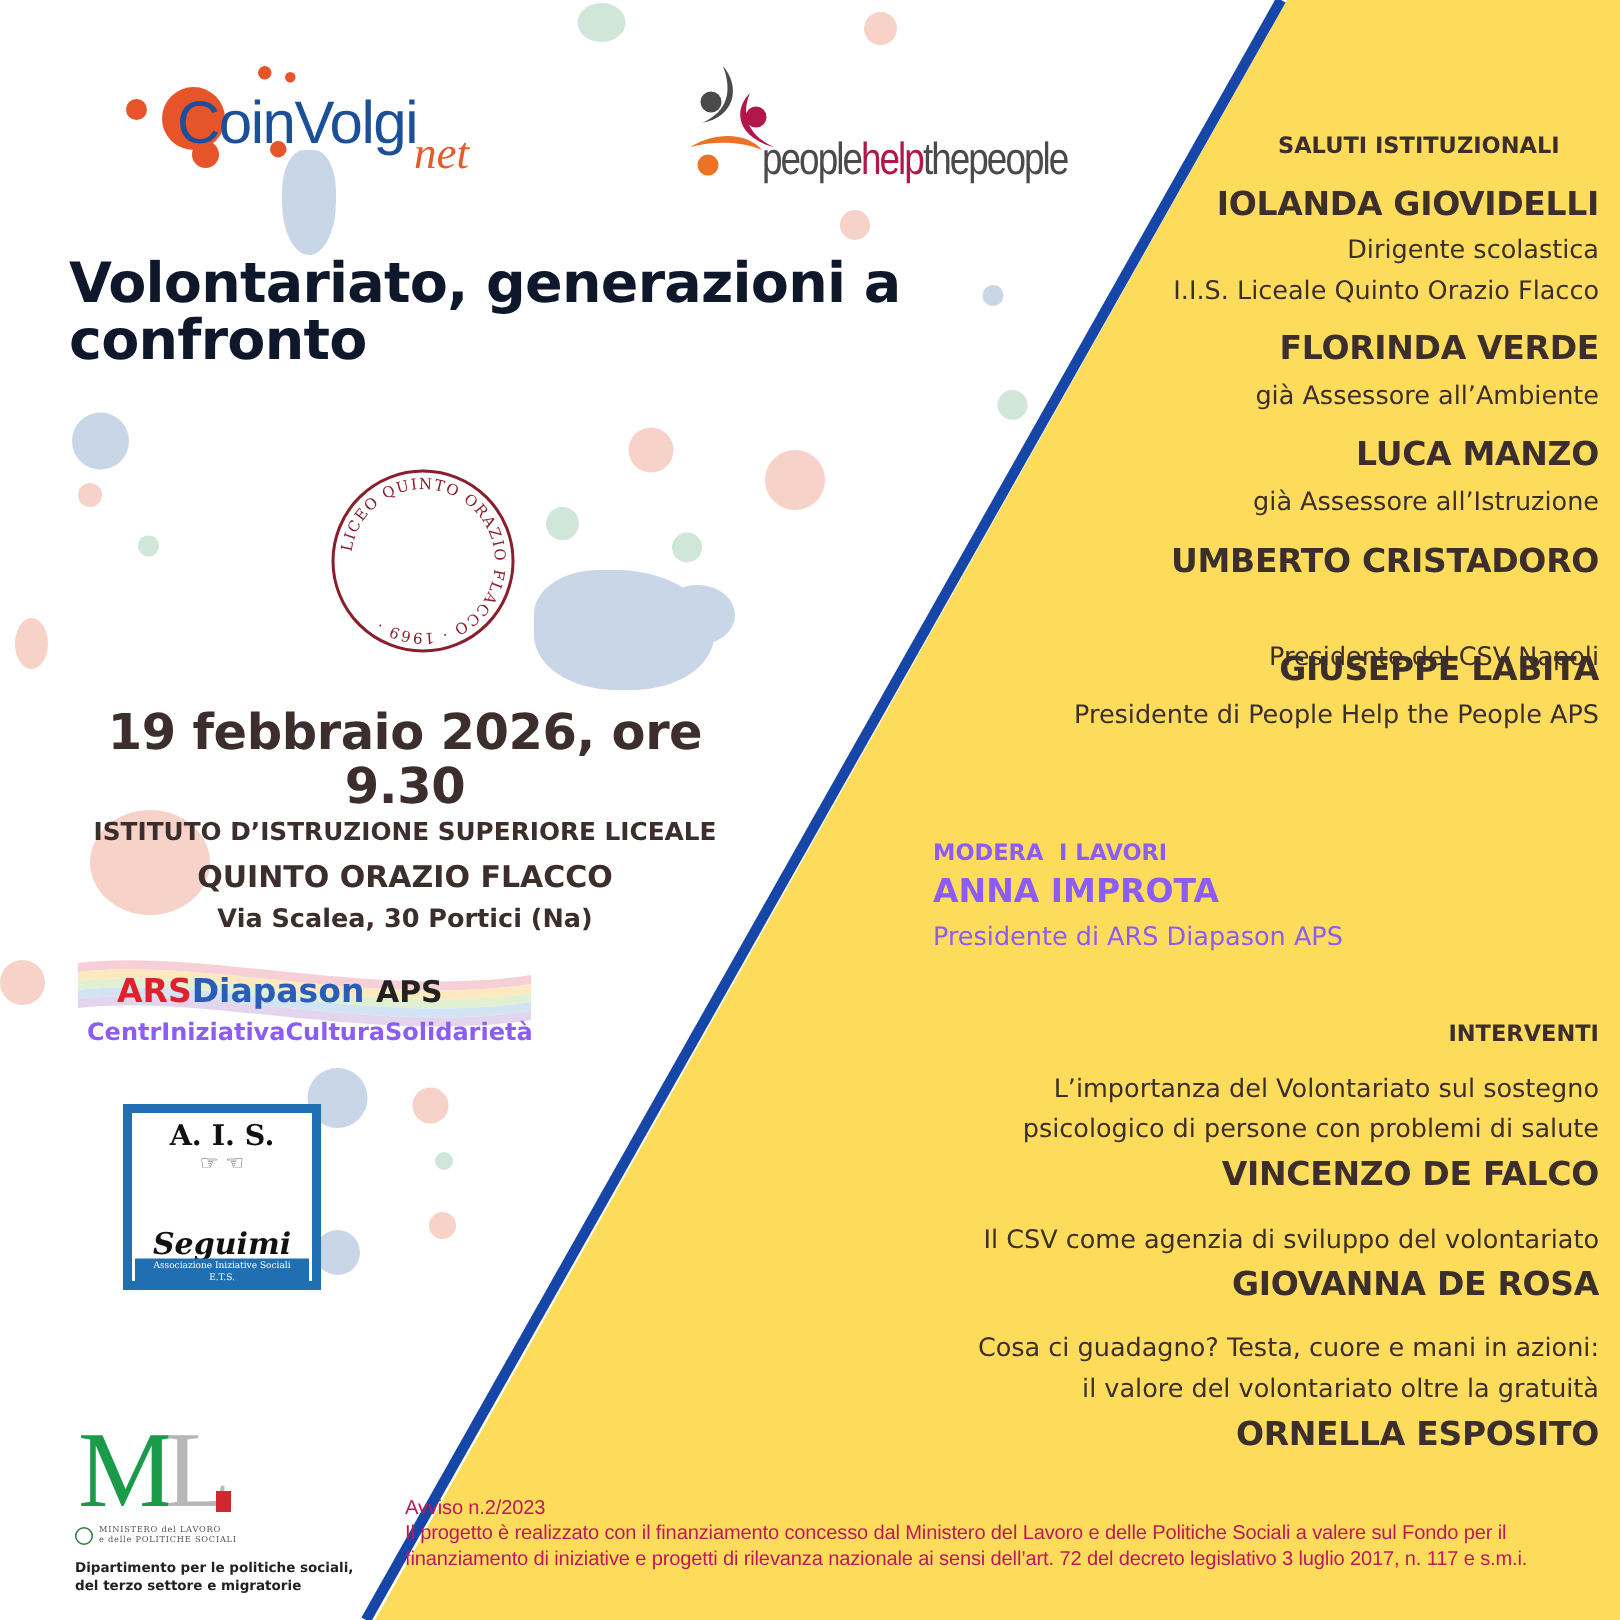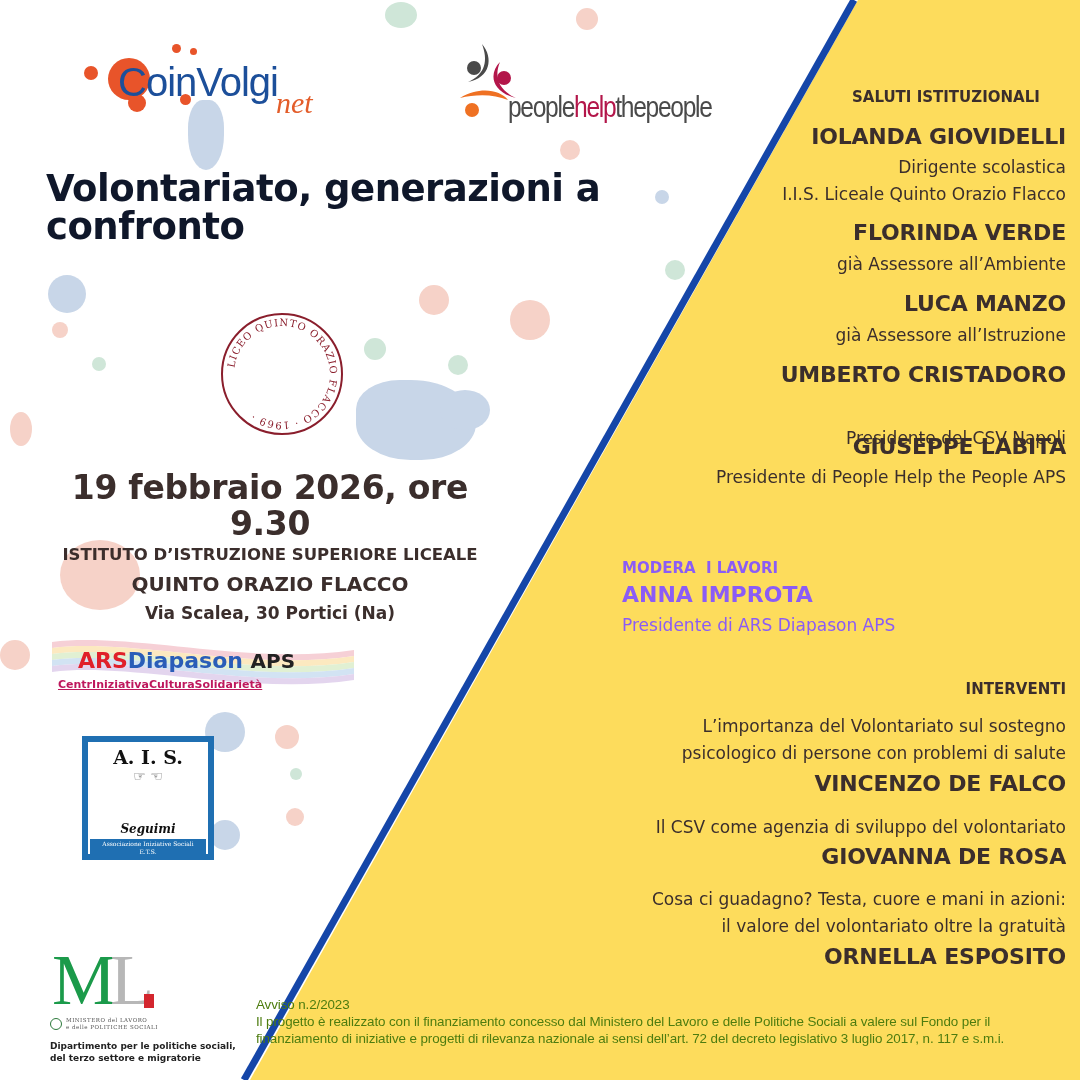--- a/index.html
+++ b/index.html
@@ -40,46 +40,46 @@
     .event-venue1 { font-weight: bold; font-size: 16.5px; line-height: 26px; }
     .event-venue2 { font-weight: bold; font-size: 20px; line-height: 32px; }
     .event-address { font-weight: bold; font-size: 17px; line-height: 26px; }
 
     .logo-ars { position: absolute; left: 52px; top: 628px; width: 302px; height: 70px; }
     .ars-rainbow { position: absolute; left: 0; top: 8px; width: 302px; height: 56px; }
     .ars-title { position: absolute; left: 26px; top: 20px; font-weight: bold; font-size: 22px; line-height: 26px; white-space: nowrap; }
     .ars-title .r { color: #e0202a; }
     .ars-title .b { color: #2a5db8; }
     .ars-title .k { color: #222; font-size: 20px; }
-    .ars-sub { position: absolute; left: 6px; top: 50px; font-weight: bold; font-size: 11px; color: #be185d; white-space: nowrap; text-decoration: underline; }
+    .ars-sub { position: absolute; left: 6px; top: 50px; font-weight: bold; font-size: 16px; color: #8b5cf6; white-space: nowrap; }
 
     .logo-ais { position: absolute; left: 82px; top: 736px; width: 132px; height: 124px; background: #1f6fb2; padding: 6px; }
     .ais-inner { width: 100%; height: 100%; background: #ffffff; display: flex; flex-direction: column; align-items: center; justify-content: space-between; padding: 4px 2px 2px 2px; font-family: "DejaVu Serif", serif; }
     .ais-title { font-weight: bold; font-size: 19px; color: #111; line-height: 22px; }
     .ais-hands { font-size: 14px; color: #555; line-height: 16px; }
-    .ais-seguimi { font-weight: bold; font-style: italic; font-size: 12px; color: #111; line-height: 20px; margin-top: 35px; }
+    .ais-seguimi { font-weight: bold; font-style: italic; font-size: 20px; color: #111; line-height: 20px; margin-top: 35px; }
     .ais-foot { width: 100%; background: #1f6fb2; color: #fff; font-size: 6px; text-align: center; line-height: 8px; padding: 1px 0; }
 
     .logo-ministero { position: absolute; left: 48px; top: 944px; width: 170px; height: 120px; }
     .min-m { position: absolute; left: 4px; top: 0; font-family: "Liberation Serif", serif; font-size: 72px; line-height: 72px; color: #1b9a4a; }
     .min-l { position: absolute; left: 62px; top: 0; font-family: "Liberation Serif", serif; font-size: 72px; line-height: 72px; color: #b7b7b7; }
     .min-l-red { position: absolute; left: 96px; top: 50px; width: 10px; height: 14px; background: #d3262e; }
     .min-emblem { position: absolute; left: 2px; top: 74px; width: 12px; height: 12px; border-radius: 50%; border: 1.5px solid #2d7a3c; }
     .min-name { position: absolute; left: 18px; top: 73px; font-family: "DejaVu Serif", serif; font-size: 5.5px; line-height: 7px; color: #555; letter-spacing: 0.5px; }
     .min-dept { position: absolute; left: 2px; top: 96px; font-weight: bold; font-size: 9px; line-height: 12px; color: #222; white-space: nowrap; }
     .sec-label { position: absolute; font-weight: bold; font-size: 15px; color: #3b2e2c; white-space: nowrap; }
     .r-name { position: absolute; right: 14px; font-weight: bold; font-size: 22px; color: #3b2e2c; white-space: nowrap; letter-spacing: -0.2px; }
     .r-role { position: absolute; right: 14px; font-size: 17px; color: #3b2e2c; white-space: nowrap; }
 
     .moderator { position: absolute; left: 622px; top: 558px; color: #8b5cf6; }
     .mod-label { font-weight: bold; font-size: 15px; line-height: 20px; }
     .mod-name { font-weight: bold; font-size: 22px; line-height: 34px; }
     .mod-role { font-size: 17px; line-height: 26px; }
 
-    .footer-note { position: absolute; left: 256px; top: 996px; width: 790px; font-family: "Liberation Sans", sans-serif; font-size: 13.4px; line-height: 17px; color: #4d7c0f; letter-spacing: -0.1px; }
+    .footer-note { position: absolute; left: 270px; top: 996px; width: 790px; font-family: "Liberation Sans", sans-serif; font-size: 13.4px; line-height: 17px; color: #be185d; letter-spacing: -0.1px; }
   </style>
 </head>
 <body>
 
 <div class="canvas">
 
   <div>
     <div class="blob b-green" style="left:385px;top:2px;width:32px;height:26px;"></div>
     <div class="blob b-pink" style="left:576px;top:8px;width:22px;height:22px;"></div>
     <div class="blob b-blue" style="left:188px;top:100px;width:36px;height:70px;border-radius:40% 40% 50% 50%;"></div>

